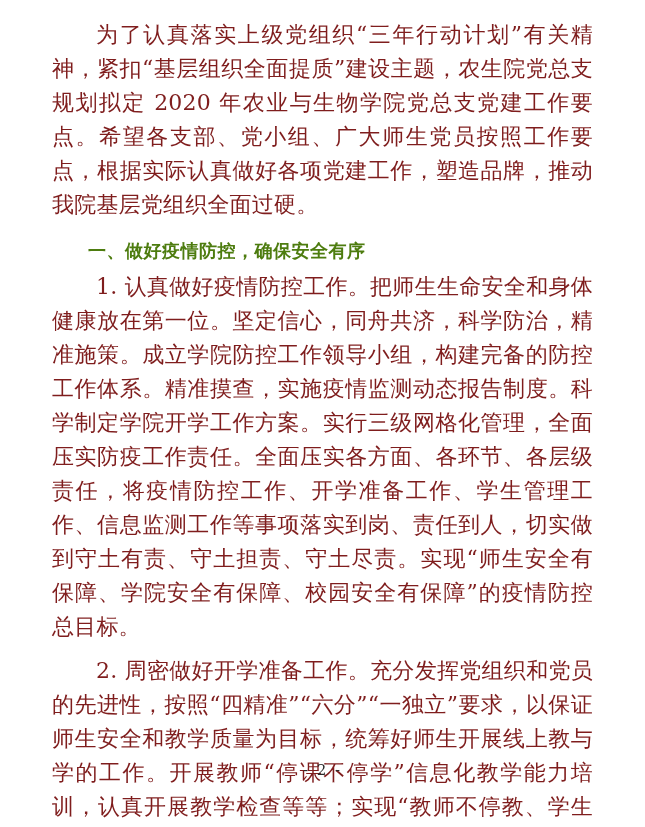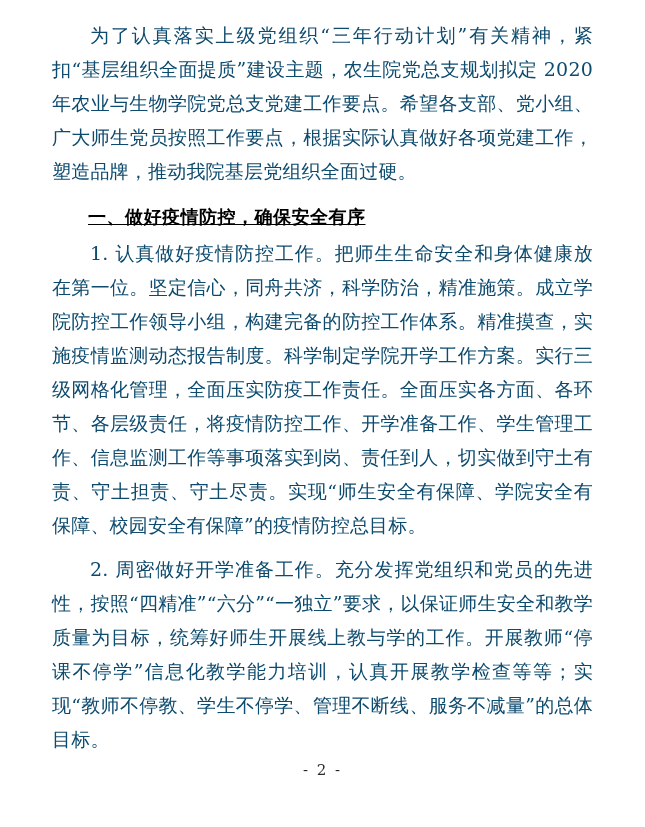--- a/index.html
+++ b/index.html
@@ -16,40 +16,39 @@
     overflow: hidden;
   }
   .page {
     position: relative;
     width: 645px;
     height: 827px;
     box-sizing: border-box;
     padding: 18px 52px 0 52px;
   }
   .para {
-    font-size: 19px;
+    font-size: 22px;
     line-height: 34px;
     text-align: justify;
     text-justify: inter-ideograph;
     margin: 0 0 0 0;
     letter-spacing: 0.2px;
-    color: #0c4a6e;
+    color: #7f1d1d;
   }
   .para.indent {
     text-indent: 2em;
   }
   .heading {
     font-size: 18px;
     line-height: 34px;
     font-weight: bold;
     text-indent: 2em;
     margin: 6px 0 2px 0;
     letter-spacing: 0.5px;
-    color: #000000;
-    text-decoration: underline;
+    color: #4d7c0f;
   }
   .spacer-sm { height: 6px; }
   .spacer-md { height: 10px; }
   .footer {
     position: absolute;
     left: 0;
     right: 0;
     bottom: 48px;
     text-align: center;
     font-size: 15px;

